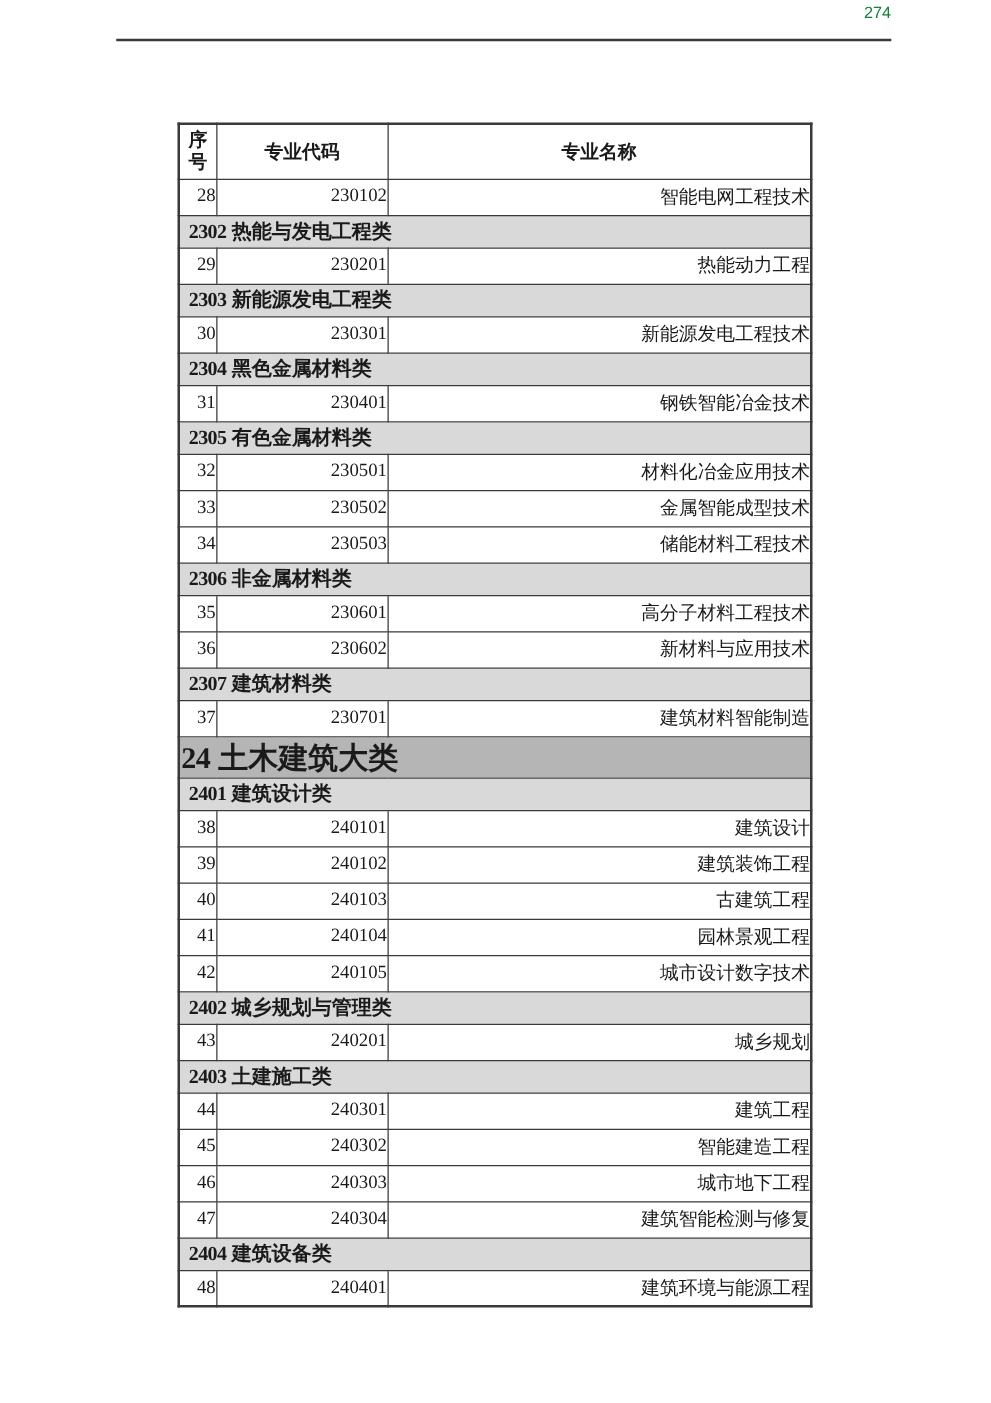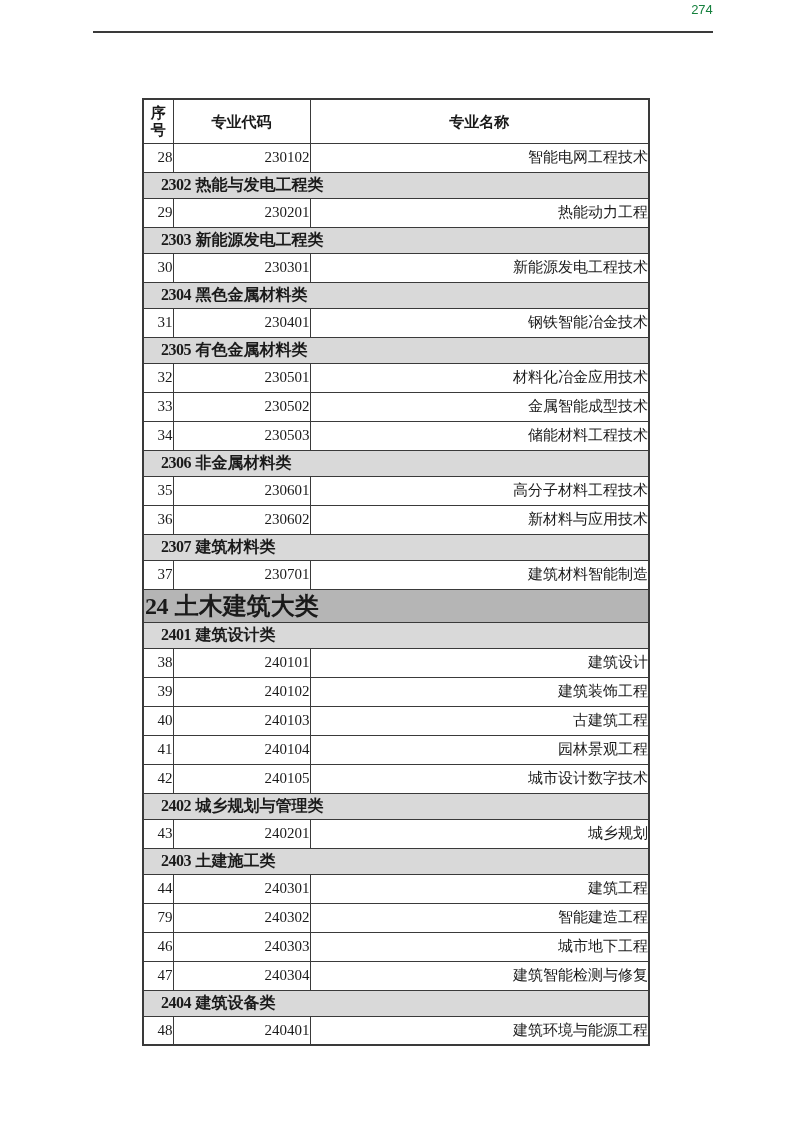--- a/index.html
+++ b/index.html
@@ -53,21 +53,21 @@
     font-size:15px;
   }
   tr.item td.name-cell{
     text-align:right;padding-left:3px;
     font-family:"Liberation Sans",sans-serif;
     margin-left:32px;
   }
   tr.section td{
     height:26px;background:var(--section-bg);
     font-weight:bold;font-size:16px;
-    padding-left:17px;text-align:left;
+    padding-left:7px;text-align:left;
   }
   tr.category td{
     height:31px;background:var(--category-bg);
     font-weight:bold;font-size:24px;
     padding-left:1px;text-align:left;
   }
   tr.section td .secnum,
   tr.category td .secnum{
     font-family:"Liberation Serif",serif;
     letter-spacing:-0.5px;
@@ -200,21 +200,21 @@
   </tr>
       <tr class="section">
     <td colspan="3"><span class="secnum">2403</span> <span>土建施工类</span></td>
   </tr>
       <tr class="item">
     <td class="no-cell">44</td>
     <td class="code-cell">240301</td>
     <td class="name-cell">建筑工程</td>
   </tr>
       <tr class="item">
-    <td class="no-cell">79</td>
+    <td class="no-cell">45</td>
     <td class="code-cell">240302</td>
     <td class="name-cell">智能建造工程</td>
   </tr>
       <tr class="item">
     <td class="no-cell">46</td>
     <td class="code-cell">240303</td>
     <td class="name-cell">城市地下工程</td>
   </tr>
       <tr class="item">
     <td class="no-cell">47</td>

